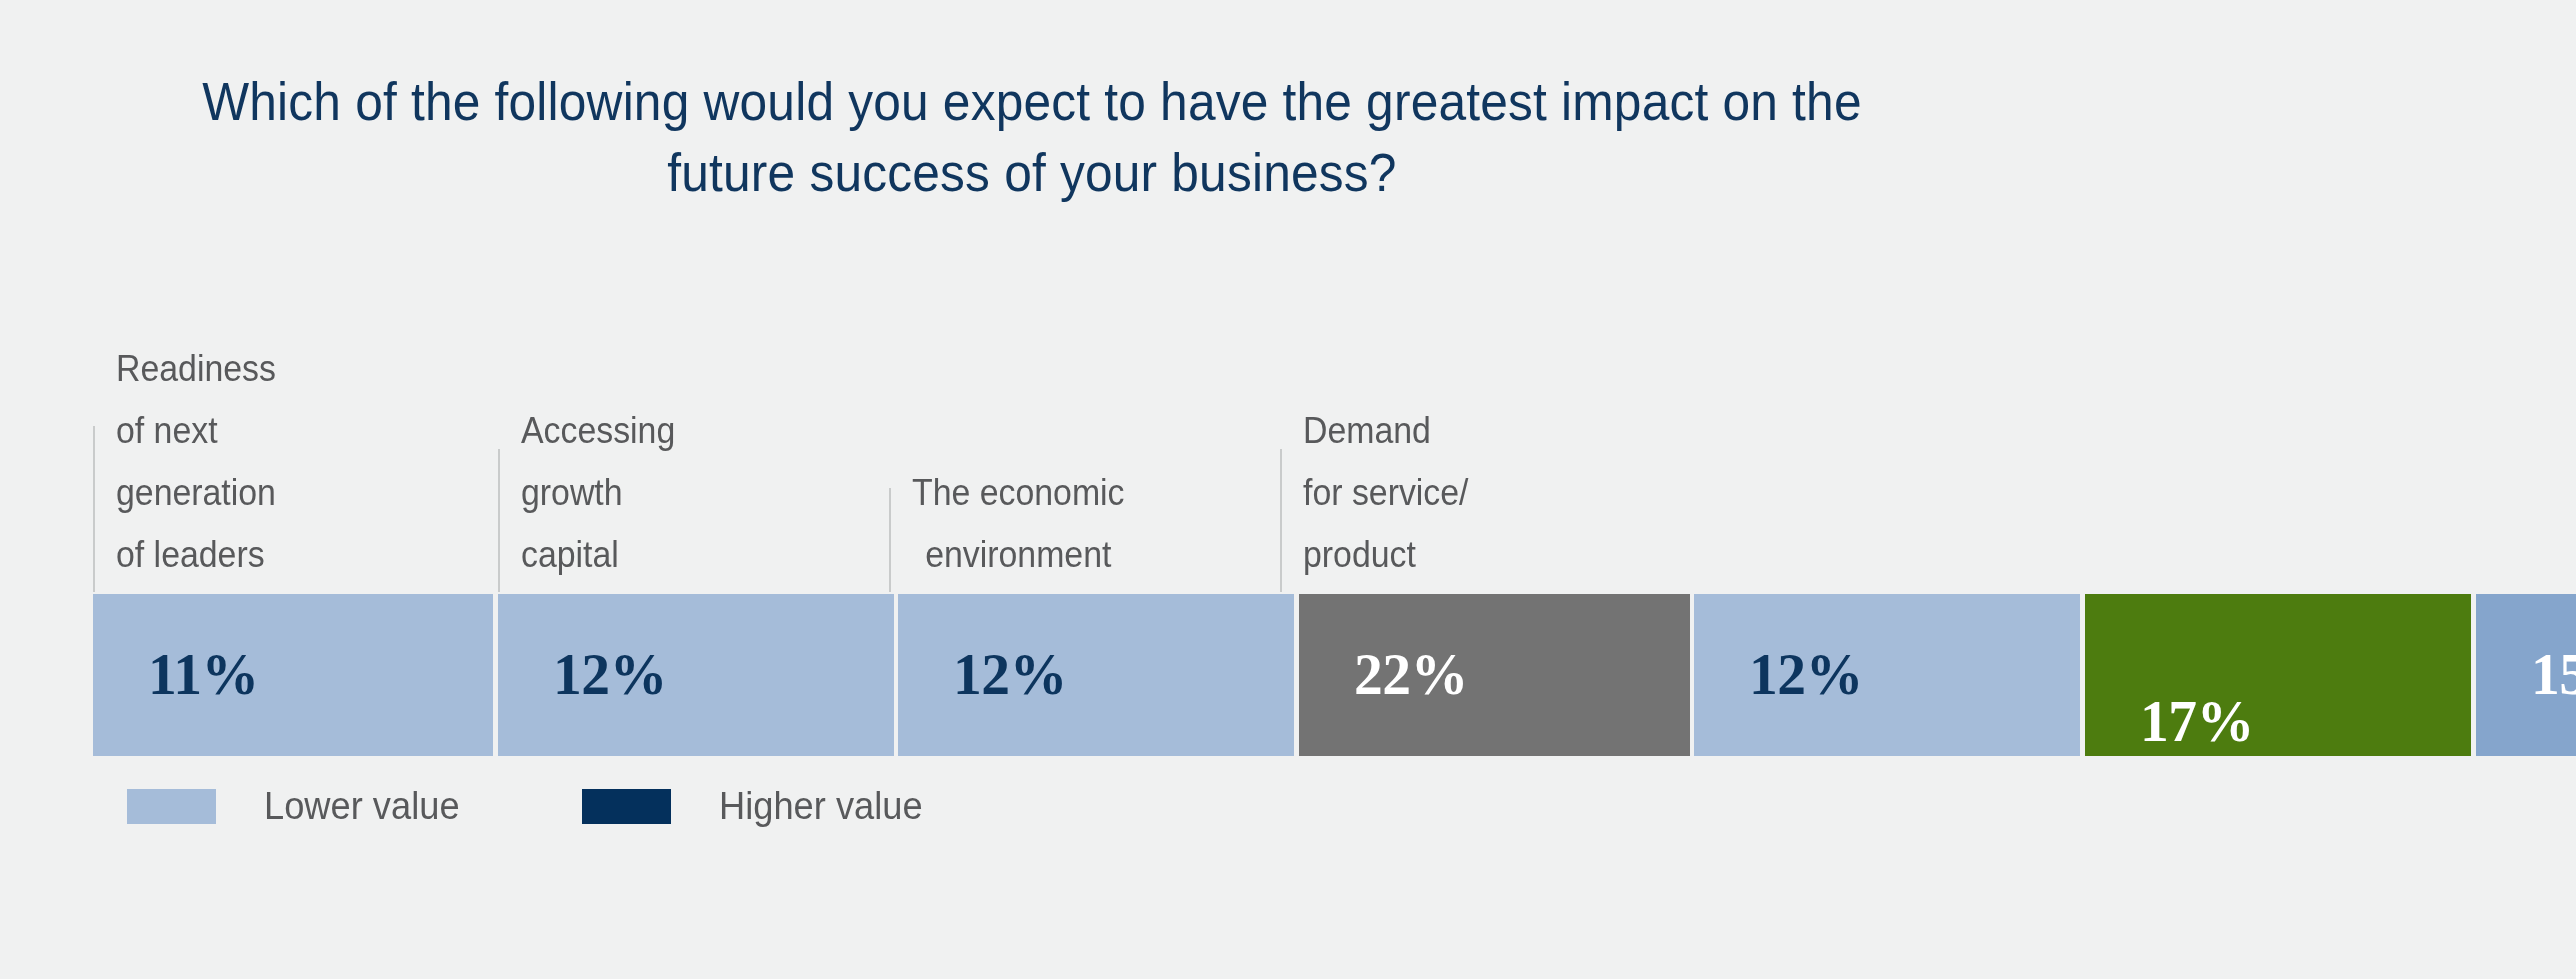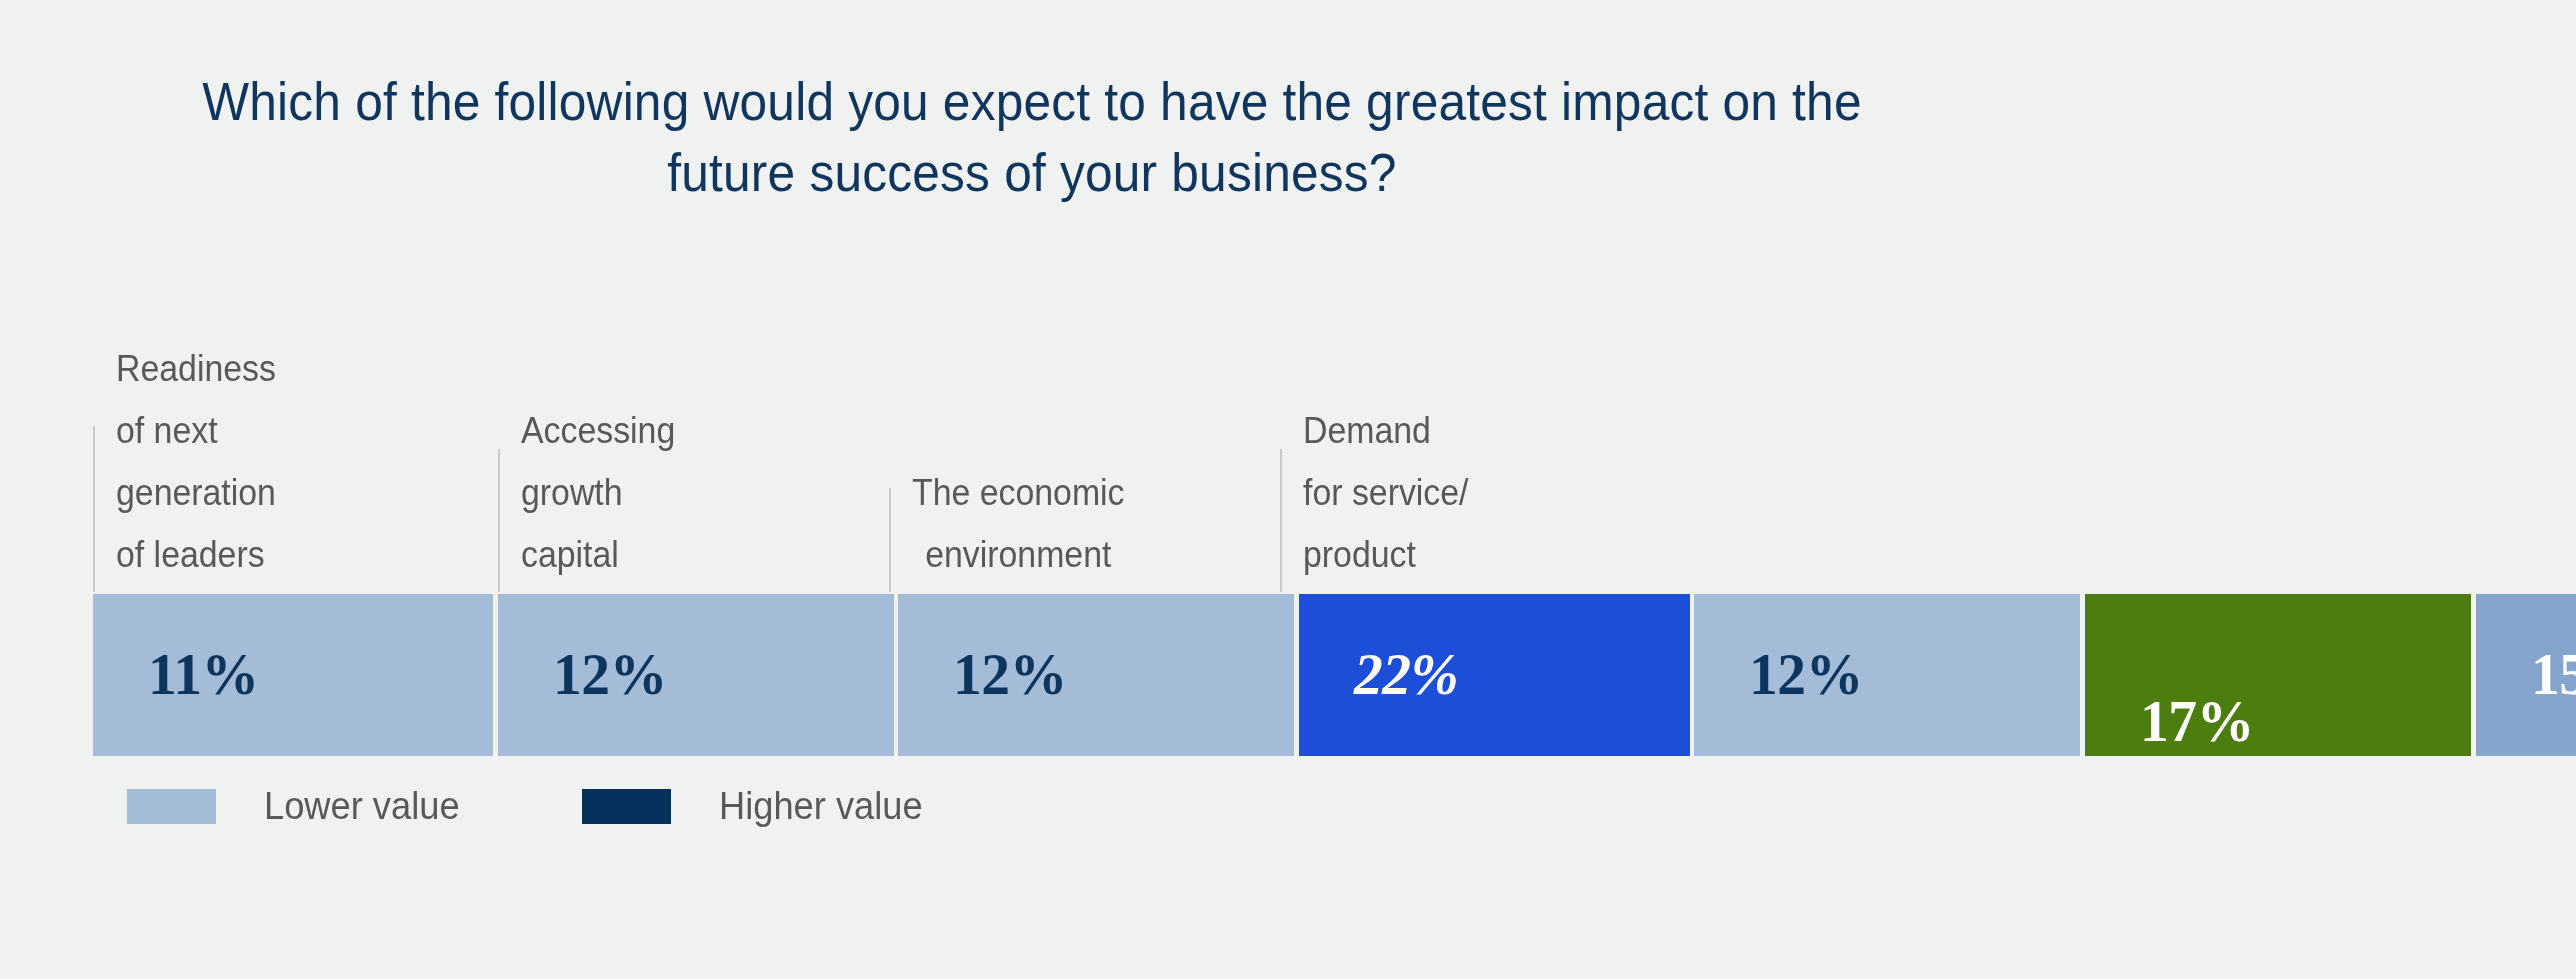--- a/index.html
+++ b/index.html
@@ -185,21 +185,21 @@
     <div class="bar-row">
       <div class="bar-cell" style="flex: 0 0 calc(17% - 4.8px); background: rgb(165, 188, 217);">
         <span class="bar-value">11%</span>
       </div>
       <div class="bar-cell" style="flex: 0 0 calc(16.8% - 4.8px); background: rgb(165, 188, 217);">
         <span class="bar-value">12%</span>
       </div>
       <div class="bar-cell" style="flex: 0 0 calc(16.8% - 4.8px); background: rgb(165, 188, 217);">
         <span class="bar-value">12%</span>
       </div>
-      <div class="bar-cell dark" style="flex: 0 0 calc(16.6% - 4.8px); background: #1d4ed8; font-style: italic;">
+      <div class="bar-cell dark" style="flex: 0 0 calc(16.6% - 4.8px); background: #737373;">
         <span class="bar-value">22%</span>
       </div>
       <div class="bar-cell" style="flex: 0 0 calc(16.4% - 4.8px); background: rgb(165, 188, 217);">
         <span class="bar-value">12%</span>
       </div>
       <div class="bar-cell mid" style="flex: 0 0 calc(16.4% - 4.8px); background: #4d7c0f; align-items: flex-end;">
         <span class="bar-value">17%</span>
       </div>
       <div class="bar-cell mid2" style="flex: 0 0 calc(16.4% - 4.8px); background: rgb(133, 165, 204);">
         <span class="bar-value">15%</span>

